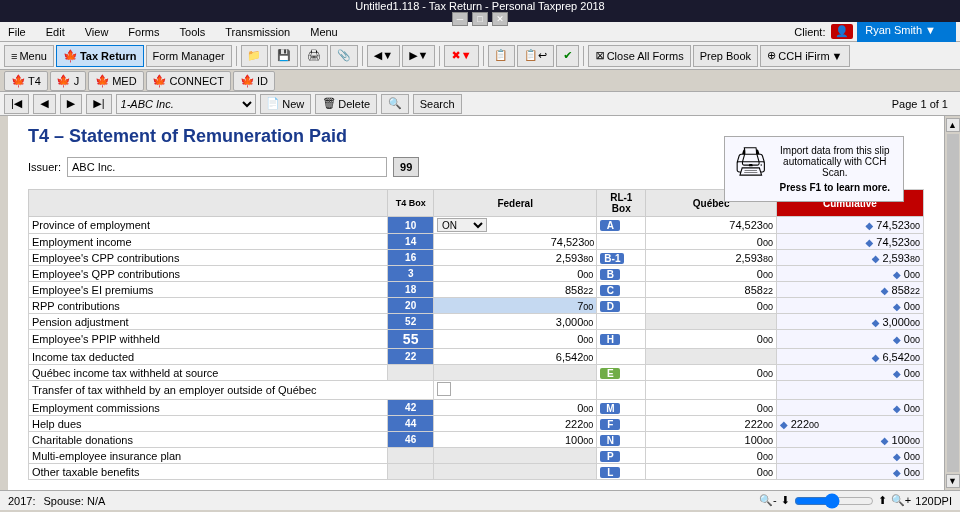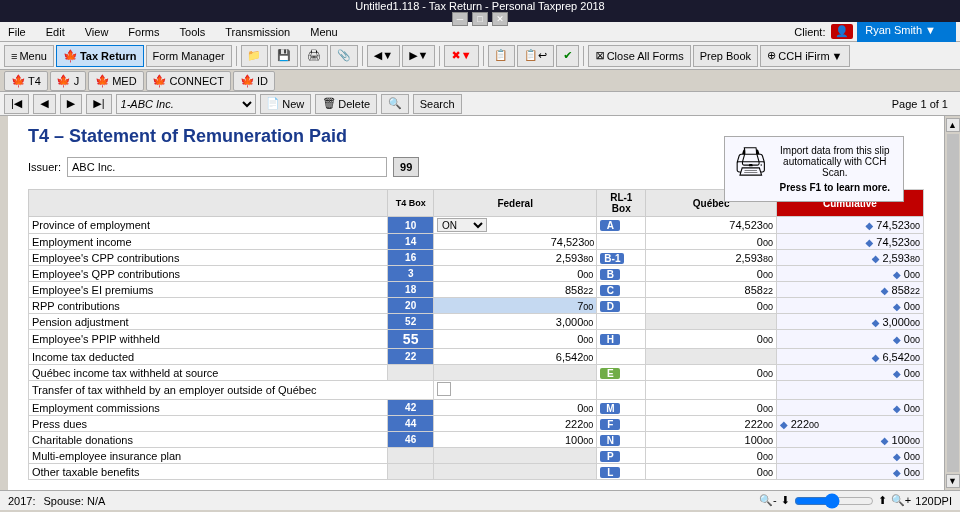--- a/index.html
+++ b/index.html
@@ -552,21 +552,21 @@
             <td style="background:#4472c4;color:white;font-weight:bold;text-align:center;font-size:10px;">42</td>
             <td style="text-align:right;">0<span style="font-size:9px;">00</span></td>
             <td><span class="box-badge">M</span></td>
             <td style="text-align:right;">0<span style="font-size:9px;">00</span></td>
             <td style="text-align:right; background:#f5f5ff;">
               <span class="star-btn">◆</span> 0<span style="font-size:9px;">00</span>
             </td>
           </tr>
 
           <tr>
-            <td>Press dues</td>
+            <td>Help dues</td>
             <td style="background:#4472c4;color:white;font-weight:bold;text-align:center;font-size:10px;">44</td>
             <td style="text-align:right;">222<span style="font-size:9px;">00</span></td>
             <td><span class="box-badge">F</span></td>
             <td style="text-align:right;">222<span style="font-size:9px;">00</span></td>
             <td style="text-align:left; background:#f5f5ff;">
               <span class="star-btn">◆</span> 222<span style="font-size:9px;">00</span>
             </td>
           </tr>
 
           <tr>

